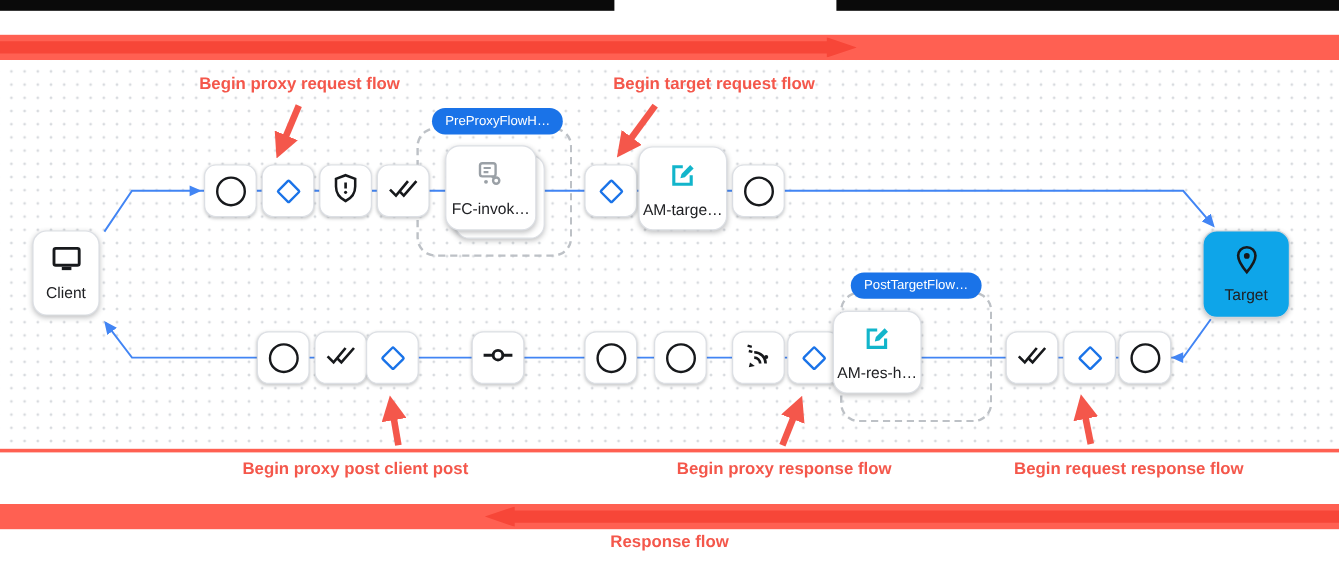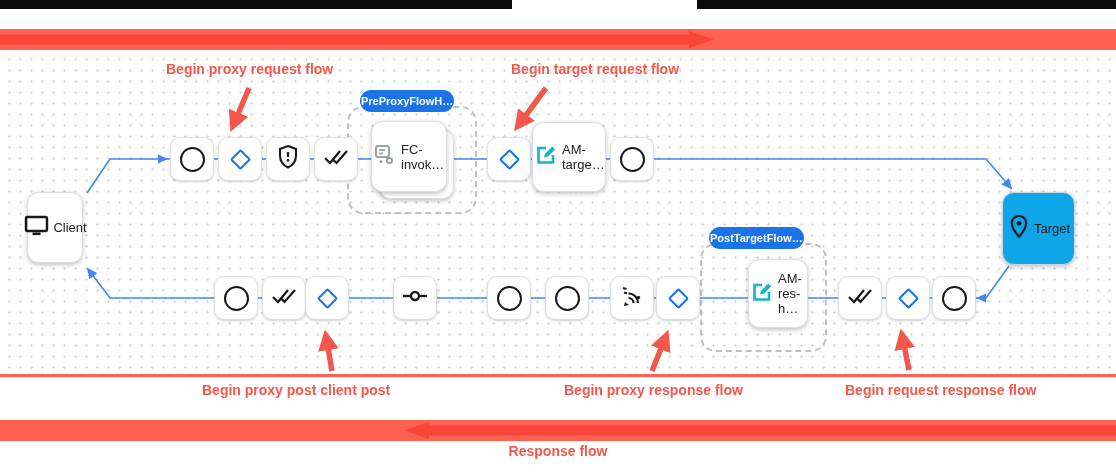--- a/index.html
+++ b/index.html
@@ -33,30 +33,30 @@
     font-size:14px;white-space:nowrap;z-index:7}
 
   .node{position:absolute;width:44px;height:44px;background:#fff;border:1px solid #dcdfe4;
     border-radius:10px;box-shadow:0 1px 2.5px rgba(60,64,67,.25);display:flex;
     align-items:center;justify-content:center;z-index:3}
   .glyph-circle{width:25px;height:25px;border:2.6px solid #17191c;border-radius:50%}
   .glyph-diamond{width:15px;height:15px;border:2.2px solid var(--badge-blue);
     border-radius:2px;transform:rotate(45deg)}
 
   .card{position:absolute;background:#fff;border:1px solid #dcdfe4;border-radius:12px;
-    box-shadow:0 1.5px 4px rgba(60,64,67,.3);display:flex;flex-direction:row;
+    box-shadow:0 1.5px 4px rgba(60,64,67,.3);display:flex;flex-direction:column;
     align-items:center;justify-content:center;gap:3px;z-index:4}
   .card .card-label{font-size:13px;color:var(--ink)}
   .card.gray{background:#0ea5e9;border-color:#d2d5da}
   .back-card{position:absolute;background:#fff;border:1px solid #dcdfe4;border-radius:12px;
     box-shadow:0 1.5px 4px rgba(60,64,67,.3);z-index:3}
 
   .dashed-box{position:absolute;border:2px dashed #bdc1c6;border-radius:16px;z-index:2}
-  .badge{position:absolute;height:22px;line-height:22px;padding:0 1px;border-radius:12px;
-    background:var(--badge-blue);color:#fff;font-size:11px;font-weight:bold;
+  .badge{position:absolute;height:22px;line-height:22px;padding:0 11px;border-radius:12px;
+    background:var(--badge-blue);color:#fff;font-size:11px;font-weight:normal;
     white-space:nowrap;z-index:5}
 </style>
 </head>
 <body>
 
 <div class="screen">
 
   <div class="black-bar" style="left:0;width:512px"></div>
   <div class="black-bar" style="left:697px;width:419px"></div>
 
@@ -123,21 +123,21 @@
   <div class="card" style="left:532px;top:122px;width:74px;height:70px">
     <span>
       <svg width="26" height="26" viewBox="0 0 26 26">
           <path d="M20 13 v7.5 H5.5 V6 H13" fill="none" stroke="#12b5cb" stroke-width="2.6"></path>
           <path d="M11 15.5 l0.9-3.6 L19.2 4.6 l2.8 2.8 -7.3 7.3 Z" fill="#12b5cb"></path>
         </svg>
     </span>
     <span class="card-label">AM-targe…</span>
   </div>
 
-  <div class="card" style="left:748px;top:259px;width:60px;height:69px">
+  <div class="card" style="left:694px;top:259px;width:74px;height:69px">
     <span>
       <svg width="26" height="26" viewBox="0 0 26 26">
           <path d="M20 13 v7.5 H5.5 V6 H13" fill="none" stroke="#12b5cb" stroke-width="2.6"></path>
           <path d="M11 15.5 l0.9-3.6 L19.2 4.6 l2.8 2.8 -7.3 7.3 Z" fill="#12b5cb"></path>
         </svg>
     </span>
     <span class="card-label">AM-res-h…</span>
   </div>
 
   <div class="node" style="left:170px;top:137px">

